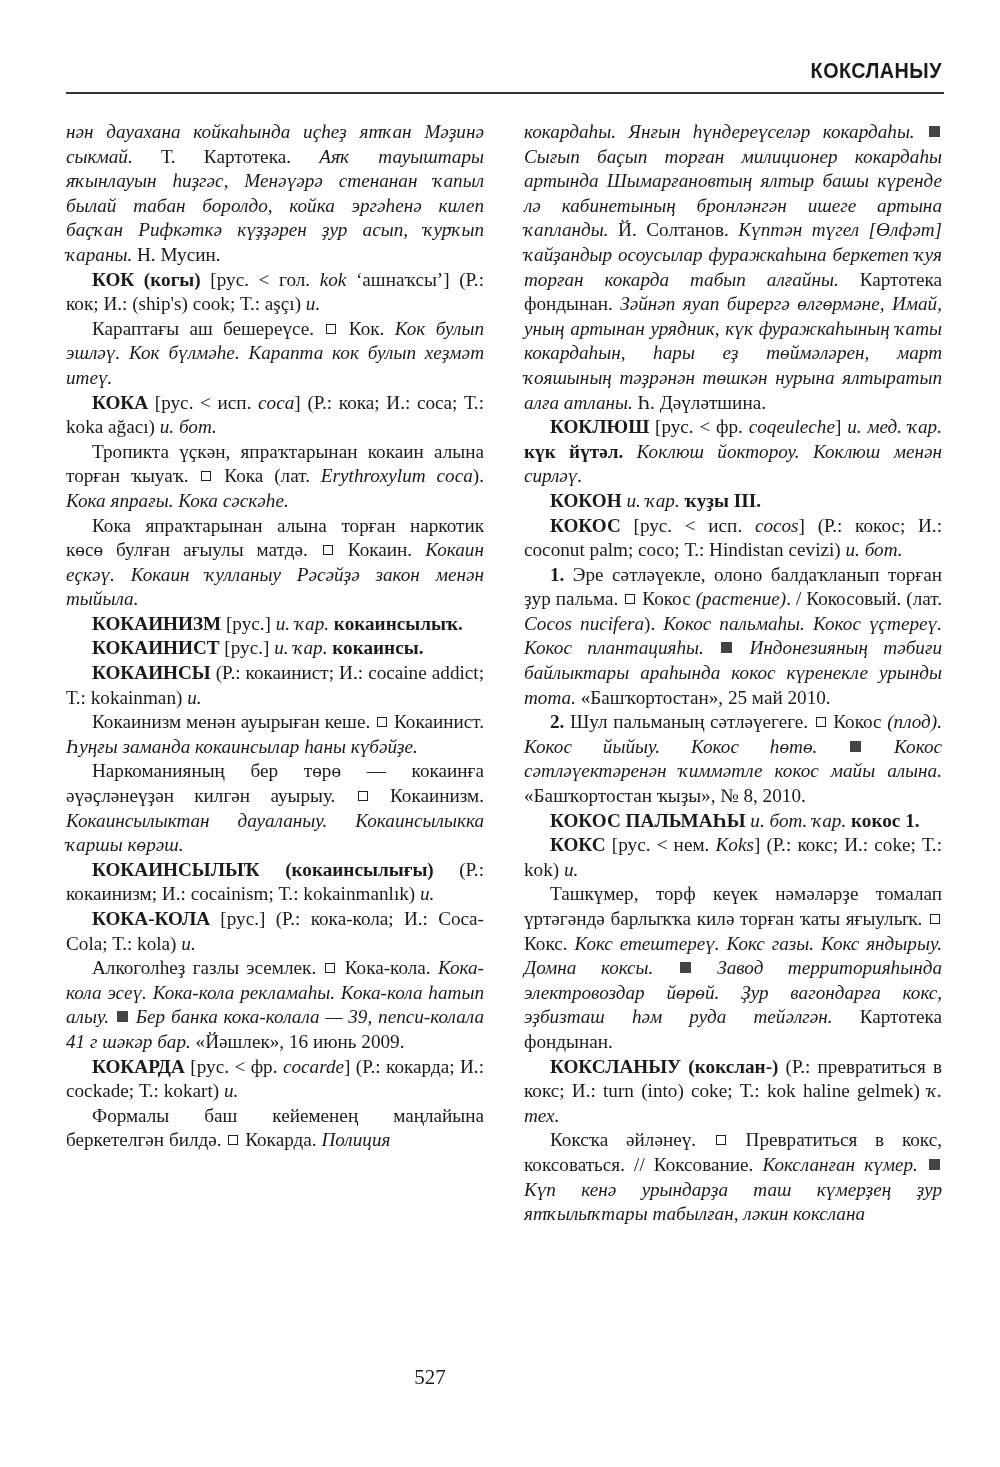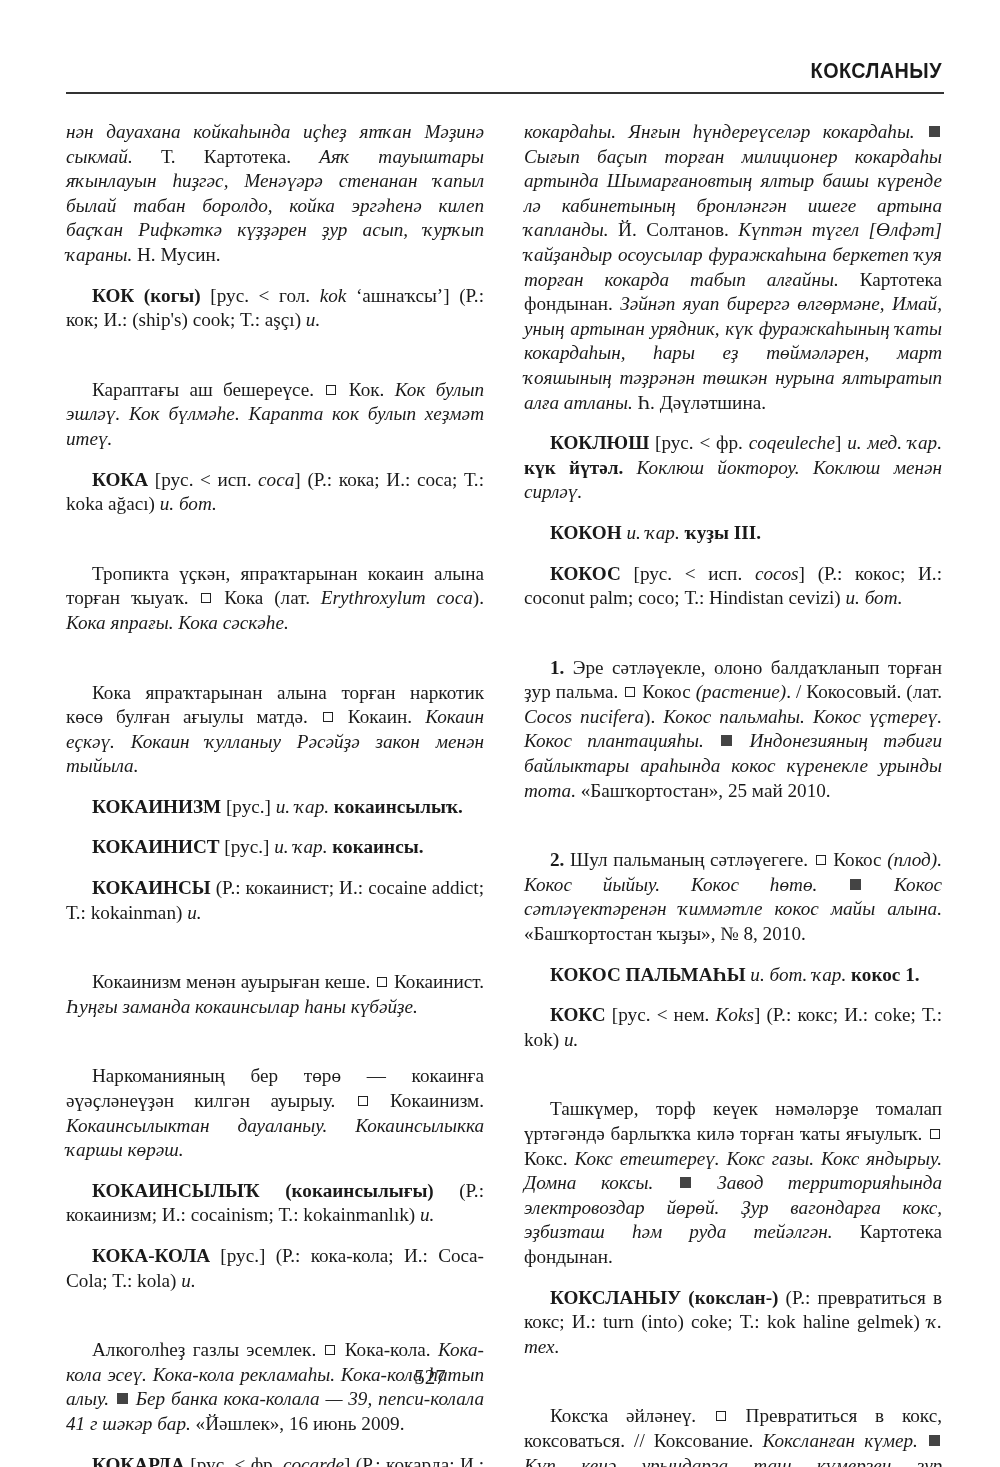--- a/index.html
+++ b/index.html
@@ -5,22 +5,22 @@
   html, body { margin: 0; padding: 0; background: #ffffff; }
   body { width: 1000px; height: 1467px; position: relative; overflow: hidden;
          font-family: "Liberation Serif", "DejaVu Serif", serif; color: #1a1a1a; }
   .running-head { position: absolute; top: 58px; right: 58px; font-family: "Liberation Sans", sans-serif;
                   font-weight: bold; font-size: 22px; letter-spacing: 0.5px; transform: scaleX(0.9); transform-origin: right; }
   .head-rule { position: absolute; top: 92px; left: 66px; width: 878px; height: 2px; background: #333; }
   .col { position: absolute; top: 120px; width: 418px; font-size: 19.2px; line-height: 24.6px; text-align: justify; }
   .col.left { left: 66px; }
   .col.right { left: 524px; }
   .p { margin: 0; text-indent: 0; }
-  .p.ind { text-indent: 26px; margin-top: 45px; }
-  .p.entry { text-indent: 26px; margin-top: 16px; }
+  .p.ind { text-indent: 26px; }
+  .p.entry { text-indent: 26px; }
   .b { font-weight: bold; }
   .i { font-style: italic; }
   .sq { display: inline-block; width: 10px; height: 10px; border: 1.3px solid #222; vertical-align: 1px; margin: 0 2px; box-sizing: border-box; }
   .bsq { display: inline-block; width: 11px; height: 11px; background: #444; vertical-align: 1px; margin: 0 2px; }
   .page-num { position: absolute; top: 1365px; left: 0; width: 860px; text-align: center; font-size: 21px; }
 </style>
 </head>
 <body>
 
 <div class="running-head">КОКСЛАНЫУ</div>

